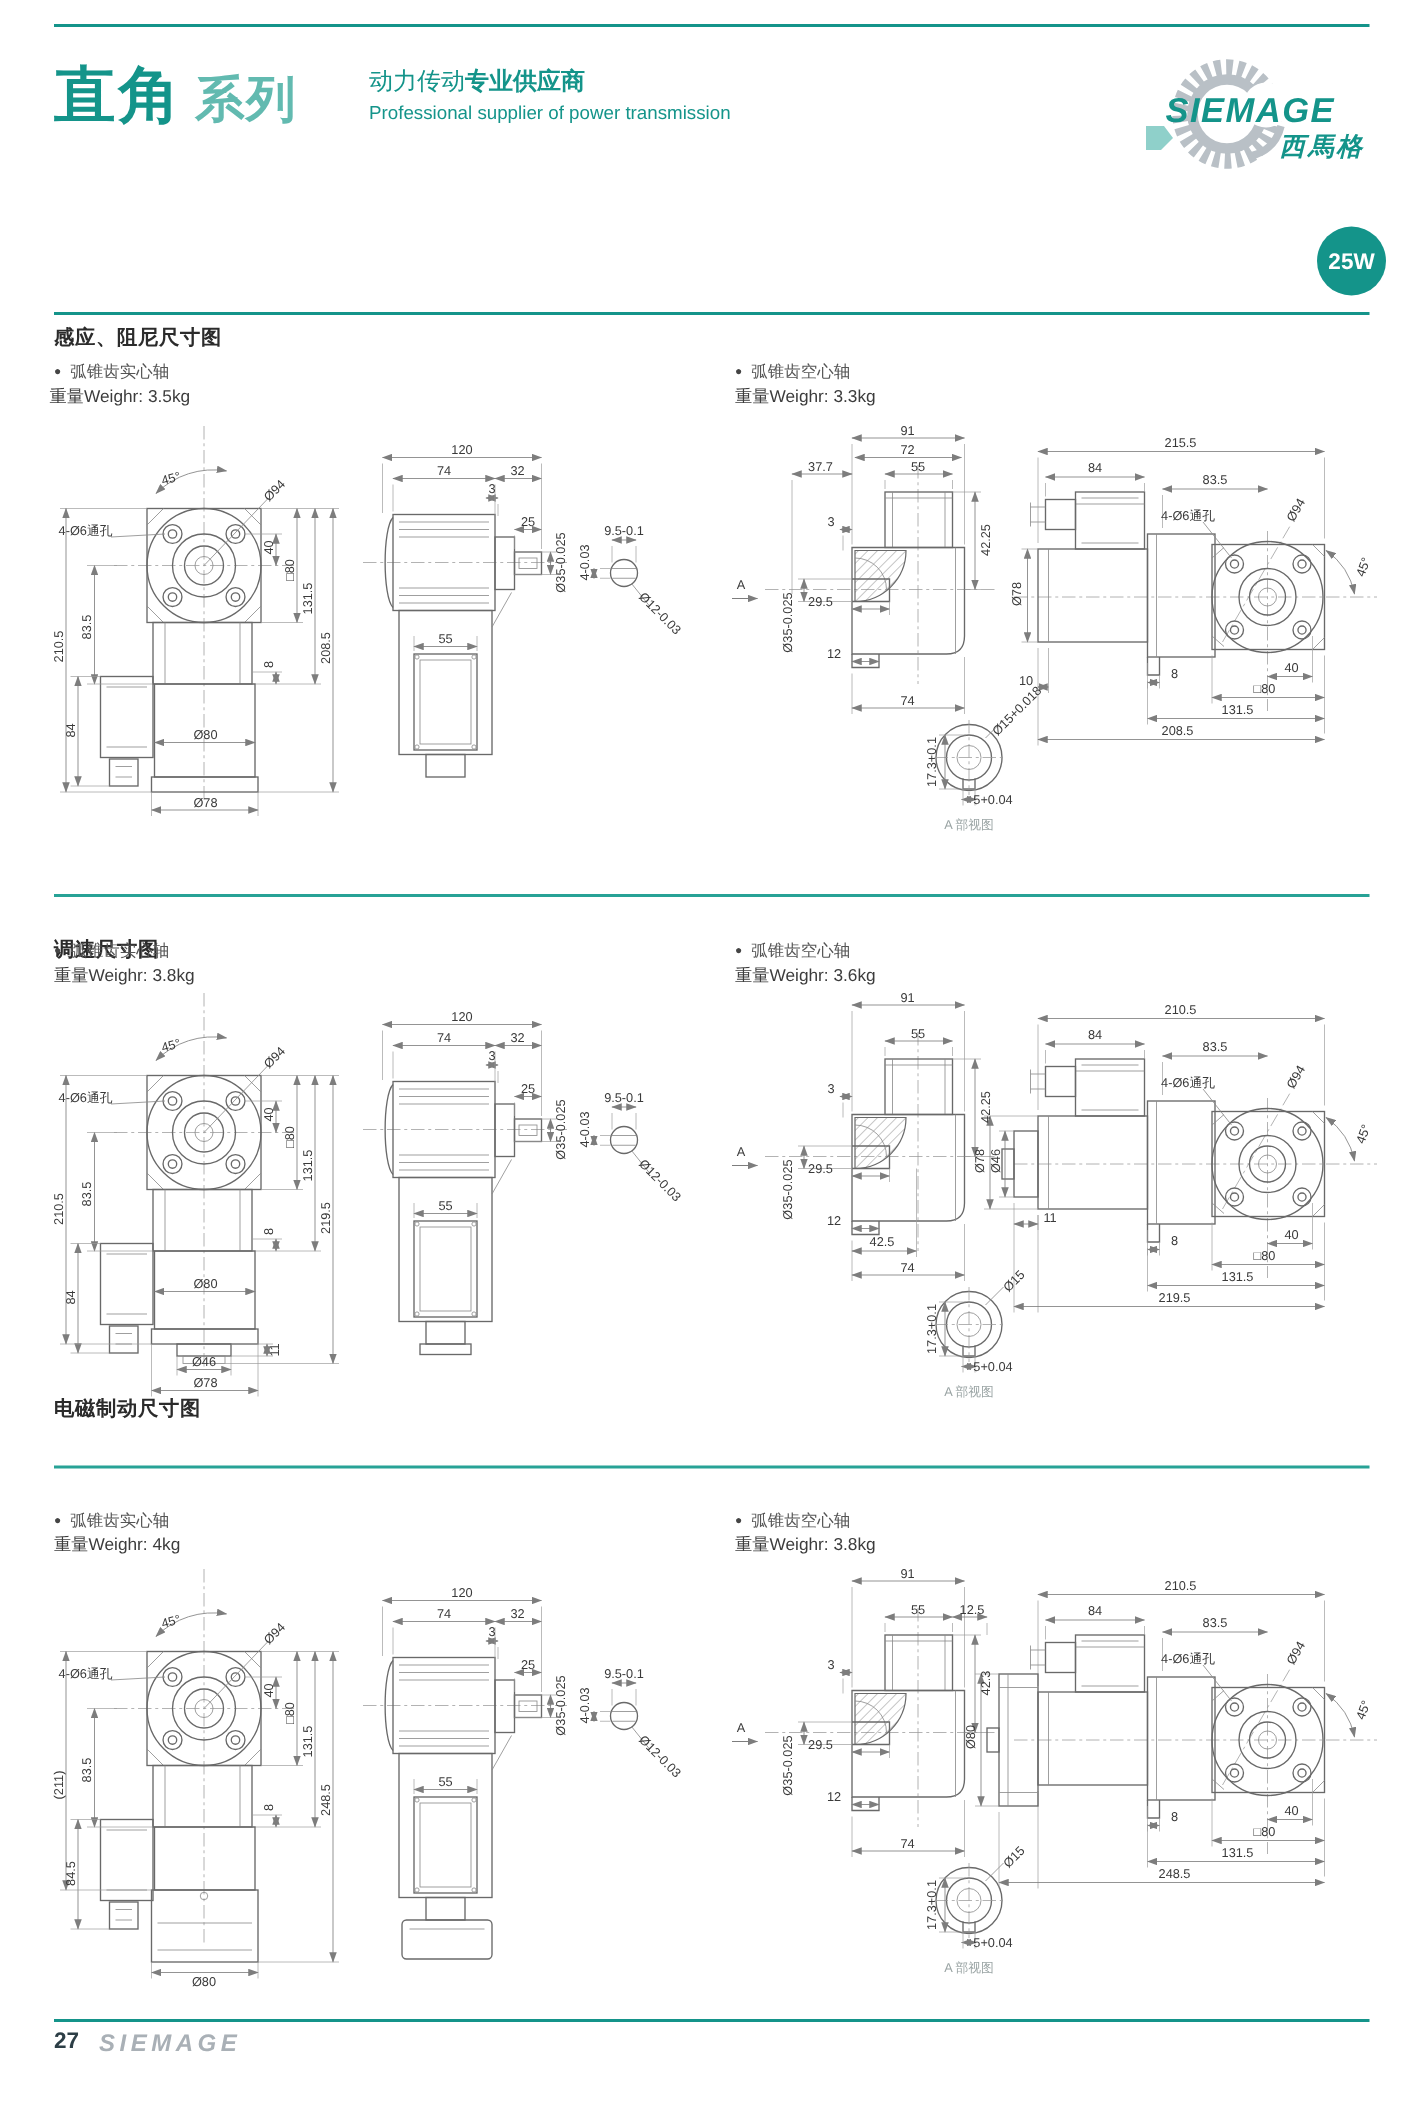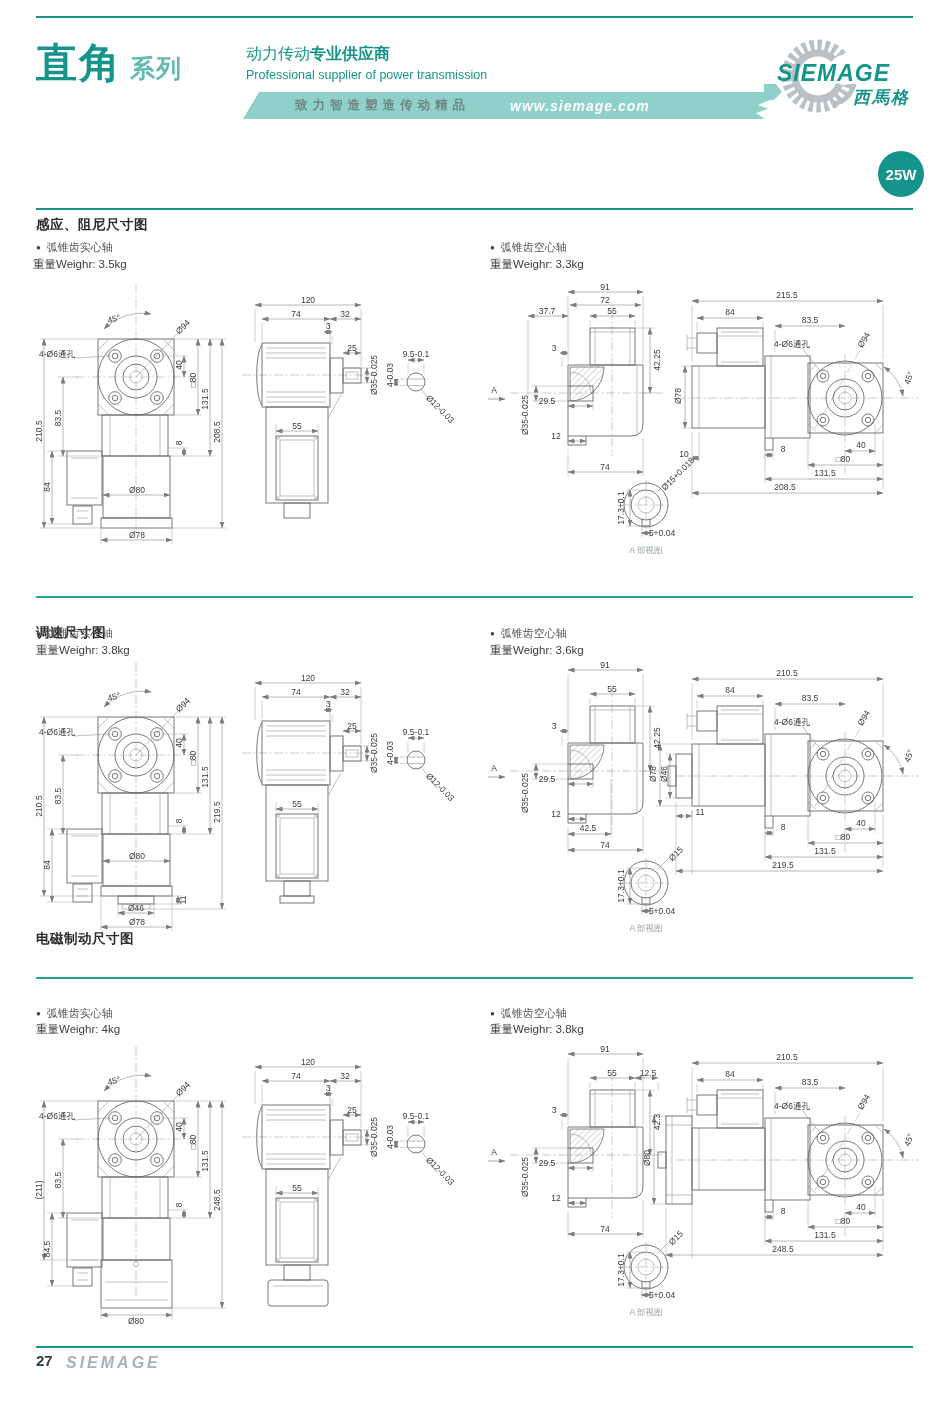--- a/index.html
+++ b/index.html
@@ -3,21 +3,21 @@
 <meta charset="utf-8">
 <style>
   html,body{margin:0;padding:0;background:#e8e8e8;}
   .page{position:relative;width:950px;height:1404px;background:#ffffff;overflow:hidden;
         font-family:"Liberation Sans",sans-serif;}
   .abs{position:absolute;}
   .hr{position:absolute;left:36px;width:877px;height:2px;background:#14948a;}
   .hr2{position:absolute;left:36px;width:877px;height:1.5px;background:#27a296;}
   
   .brand-big{position:absolute;left:36px;top:36px;font-size:41px;font-weight:900;color:#14948a;letter-spacing:2px;}
-  .brand-suf{font-size:25px;font-weight:700;color:#62bab0;margin-left:8px;letter-spacing:1px;}
+  .brand-suf{font-size:33px;font-weight:700;color:#62bab0;margin-left:8px;letter-spacing:1px;}
   .tag-cn{position:absolute;left:246px;top:44px;font-size:16px;color:#14948a;}
   .tag-cn b{font-weight:800;}
   .tag-en{position:absolute;left:246px;top:68px;font-size:12.5px;color:#14948a;}
   .bar-dark{position:absolute;left:36px;top:92px;width:207px;height:27px;background:#14948a;color:#fff;
             font-size:15px;font-weight:700;line-height:27px;padding-left:16px;box-sizing:border-box;letter-spacing:2px;}
   .bar-light{position:absolute;left:243px;top:92px;width:527px;height:27px;background:#8fd0ca;display:flex;align-items:center;
              clip-path:polygon(16px 0%,calc(100% - 4px) 0%,100% 30%,calc(100% - 12px) 48%,calc(100% - 2px) 62%,calc(100% - 14px) 78%,calc(100% - 5px) 100%,0% 100%);}
   .slogan{margin-left:52px;font-size:12.5px;font-weight:700;color:#6f8680;letter-spacing:5px;}
   .site{margin-left:40px;font-size:14px;font-weight:700;font-style:italic;color:#ffffff;letter-spacing:1px;}
   .logo-text{position:absolute;left:777px;top:60px;font-size:23px;font-weight:900;font-style:italic;color:#14948a;letter-spacing:1px;}
@@ -205,24 +205,20 @@
 
   <div class="hr" style="top:16px"></div>
 
   <div class="brand-big">
     <span>直角</span><span class="brand-suf">系列</span>
   </div>
   <div class="tag-cn">
     <span>动力传动</span><b>专业供应商</b>
   </div>
   <div class="tag-en">Professional supplier of power transmission</div>
-  <div class="bar-light">
-    <span class="slogan">致力智造塑造传动精品</span>
-    <span class="site">www.siemage.com</span>
-  </div>
 
   <svg class="abs" style="left:764px;top:22px" width="120" height="105">
     <circle cx="54" cy="54" r="30" fill="none" stroke="#b9c0c6" stroke-width="13" stroke-dasharray="4.2 3.2"></circle>
     <circle cx="54" cy="54" r="23" fill="none" stroke="#b9c0c6" stroke-width="7"></circle>
     <circle cx="80" cy="48" r="15" fill="#ffffff"></circle>
     <path d="M70,82 q16,-4 20,-20" stroke="#b9c0c6" stroke-width="5" fill="none"></path>
     <path d="M0,62 l12,0 6,8 -8,8 -10,0 Z" fill="#8fd0ca"></path>
   </svg>
   <div class="logo-text">SIEMAGE</div>
   <div class="logo-cn">西馬格</div>

